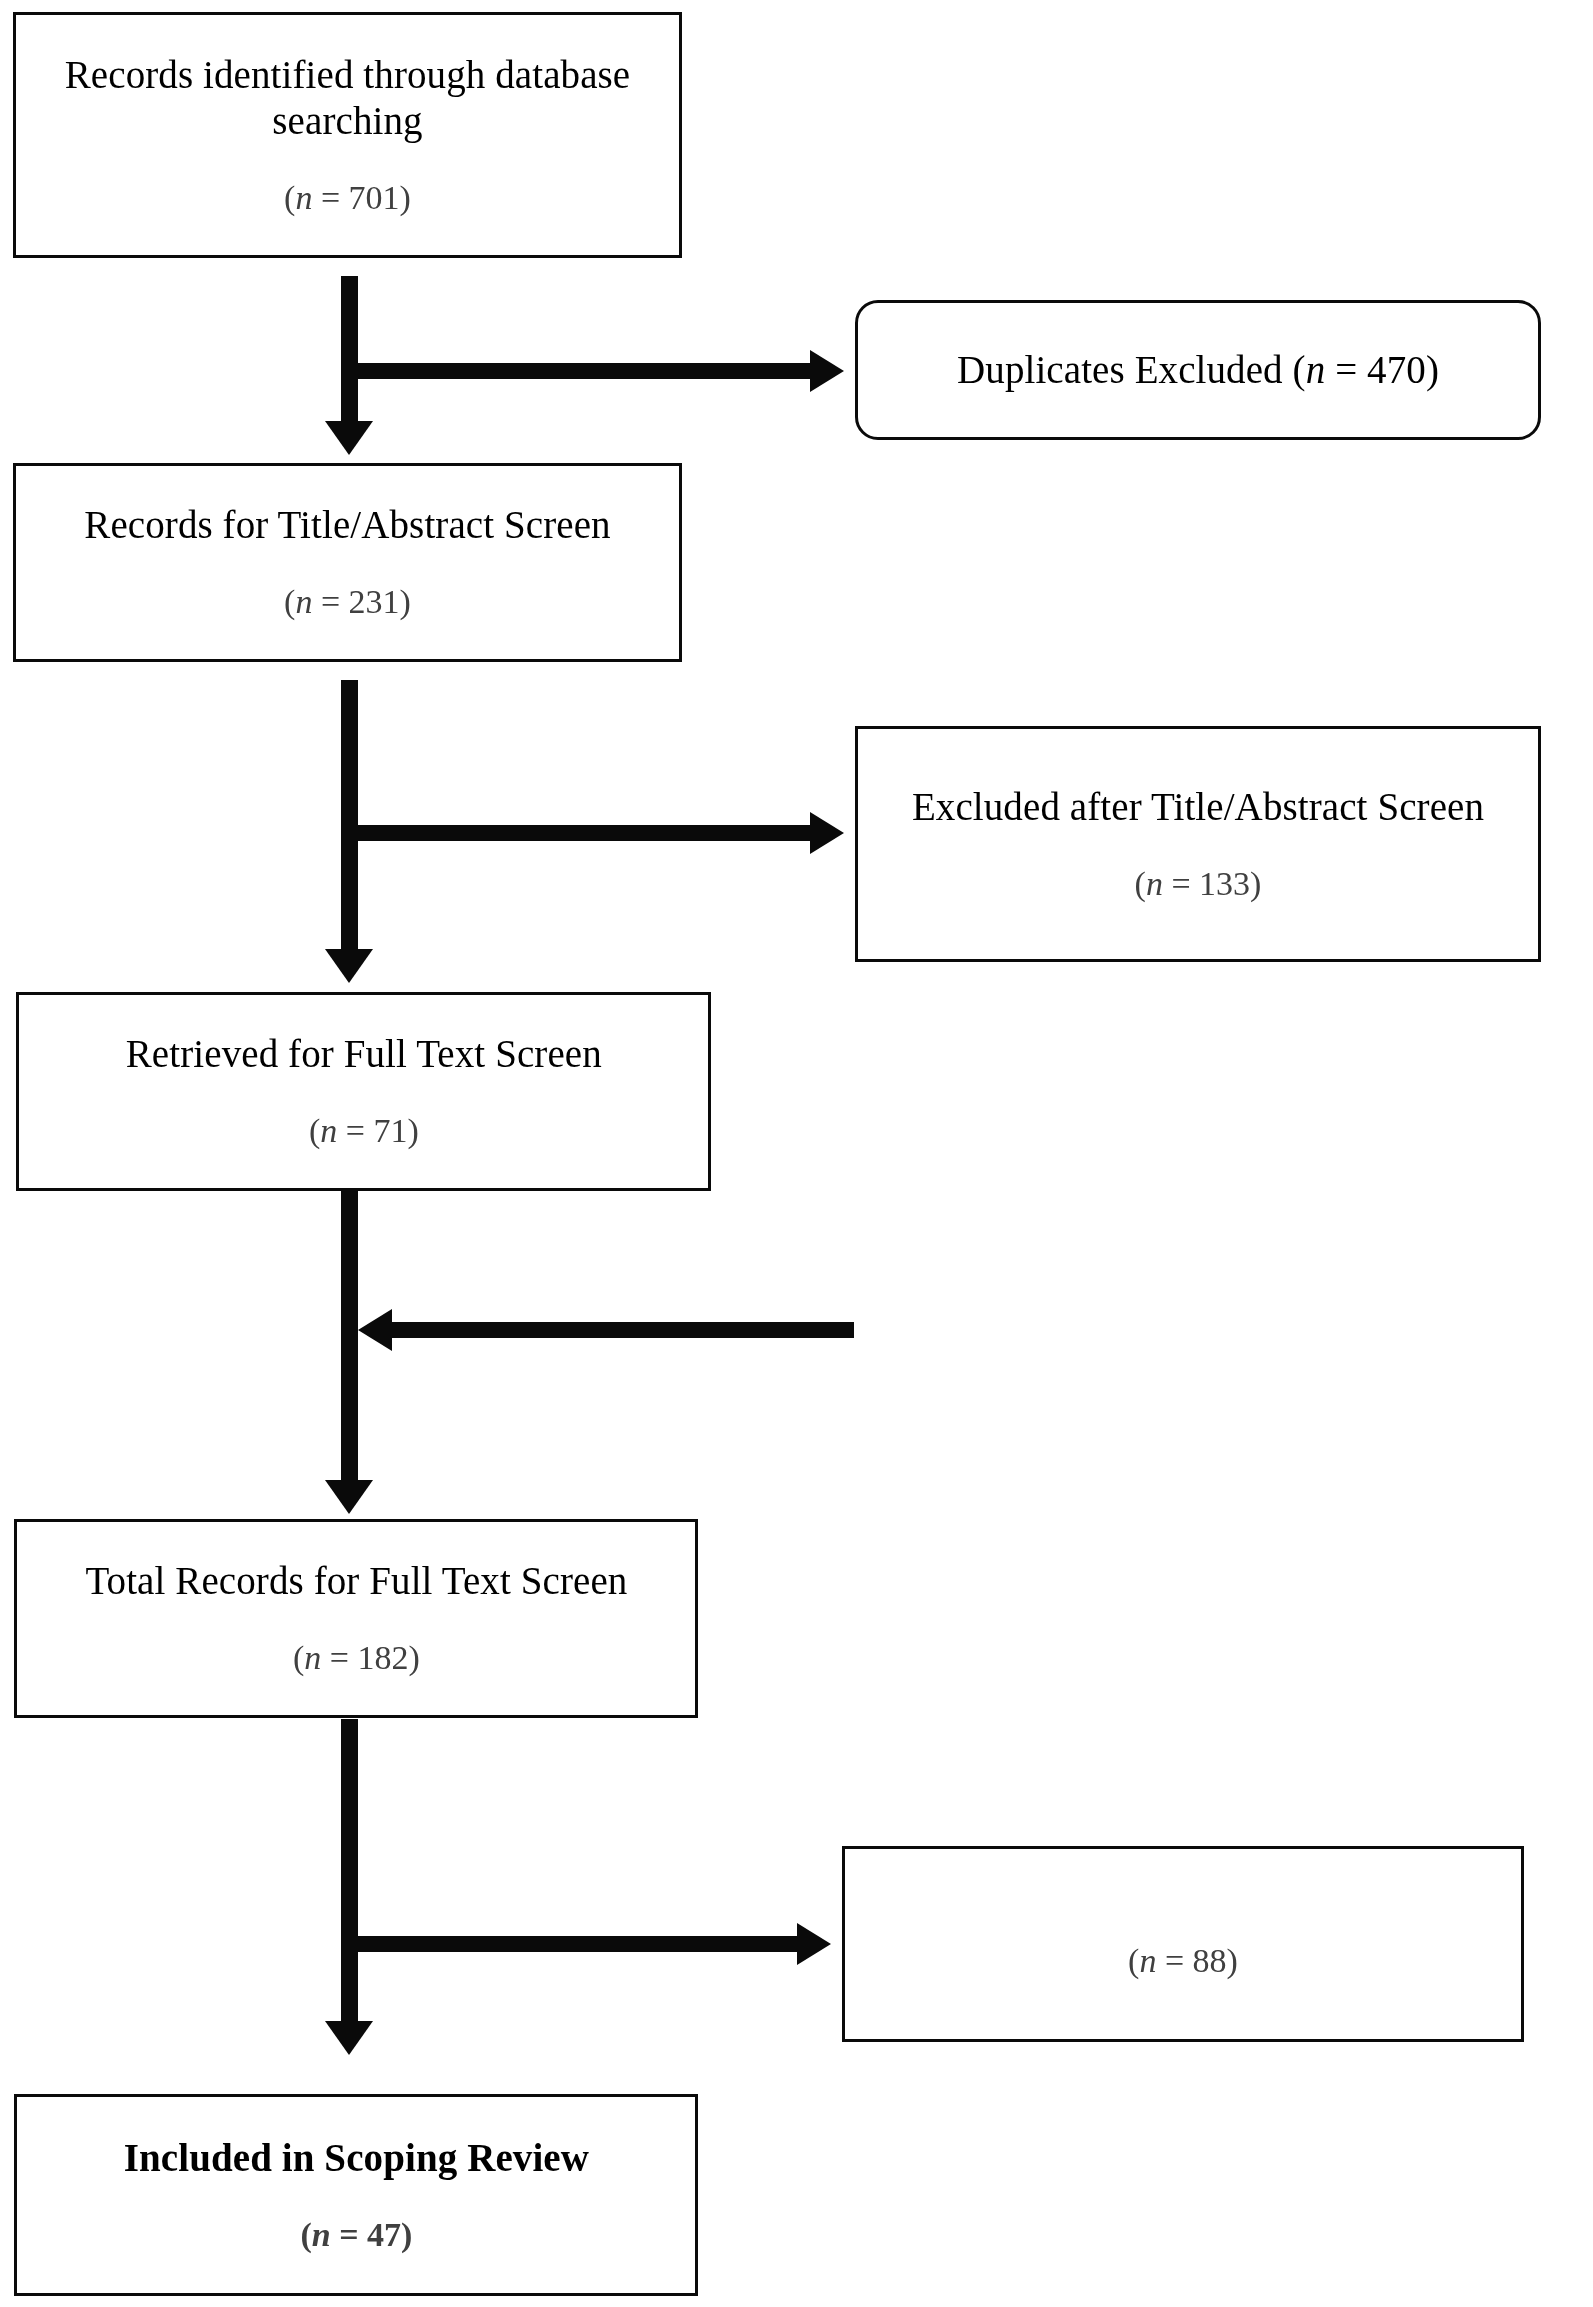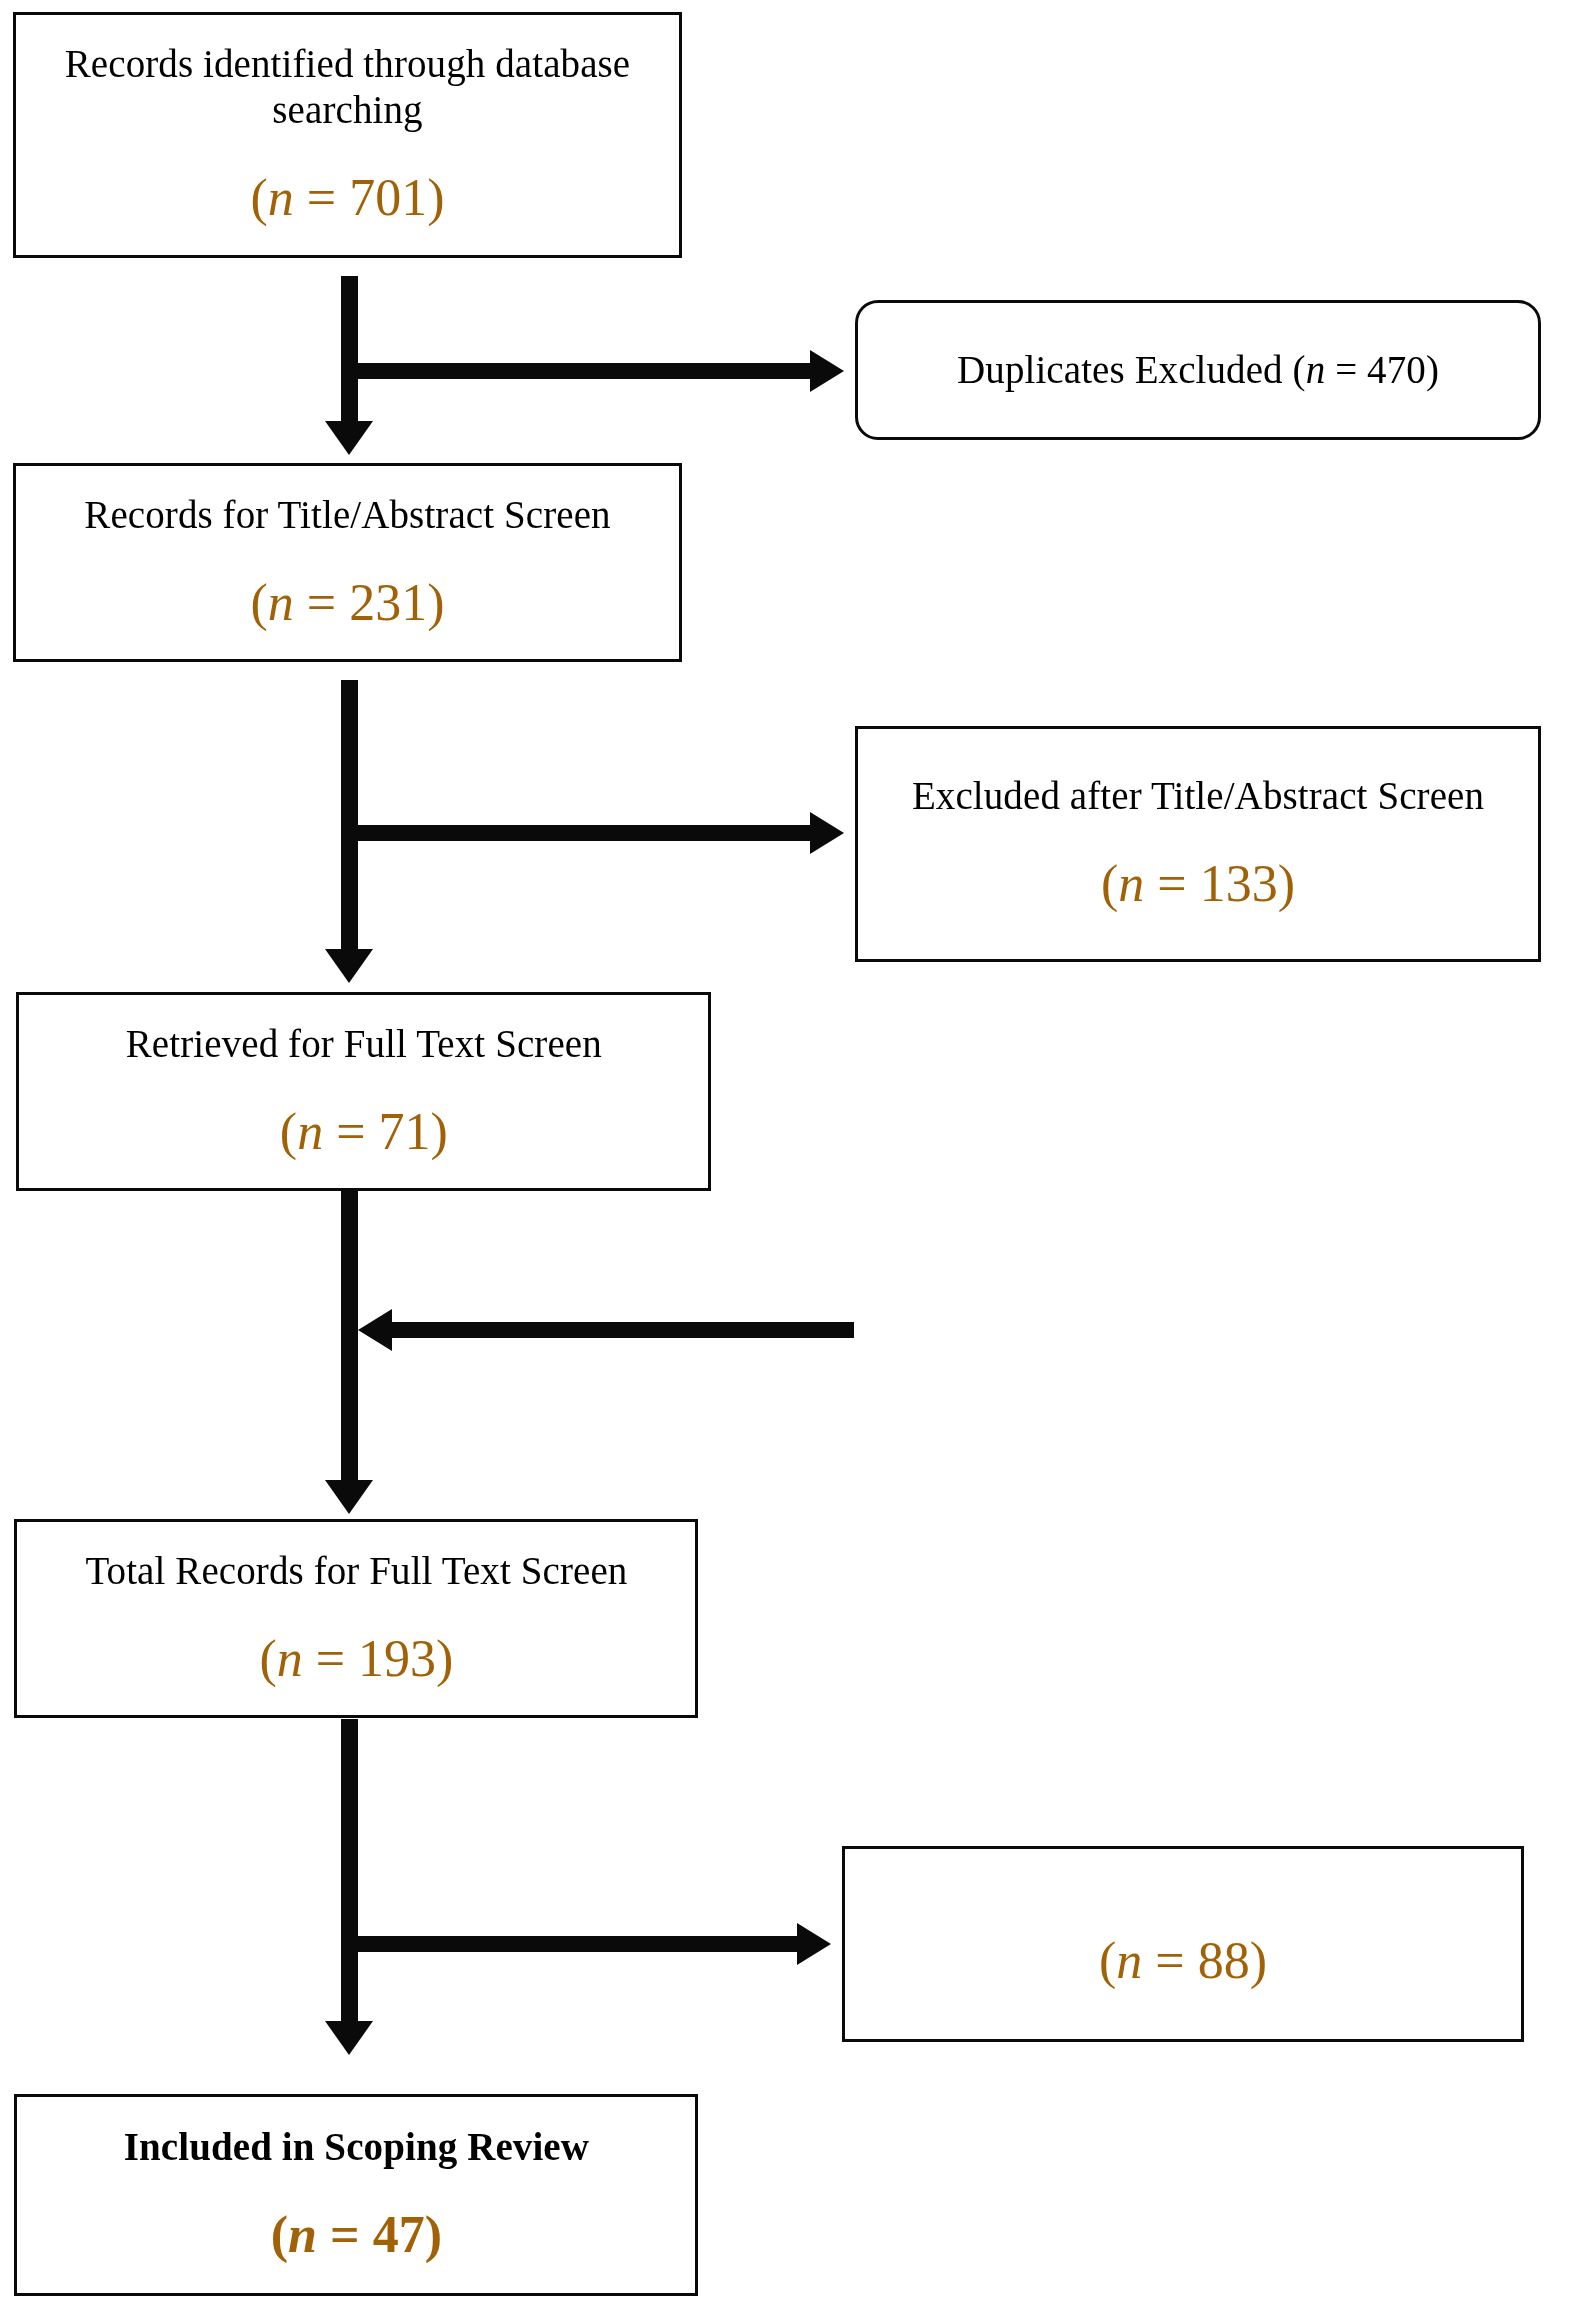--- a/index.html
+++ b/index.html
@@ -35,23 +35,23 @@
     display: block;
     width: 100%;
     font-size: 39px;
     line-height: 1.18;
     color: #000000;
     letter-spacing: 0.1px;
     white-space: nowrap;
   }
   .node .count {
     margin-top: 34px;
-    font-size: 52px;
+    font-size: 34px;
     line-height: 1.18;
-    color: #a16207;
+    color: #404040;
     white-space: nowrap;
   }
   .ital {
     font-style: italic;
   }
 
   
   .vline {
     position: absolute;
     background: #0a0a0a;
@@ -129,21 +129,21 @@
 
   <div class="vline" style="left:341px; top:1191px; width:17px; height:294px;"></div>
   <div class="arrow-down" style="left:325px; top:1480px;"></div>
 
   <div class="hline" style="left:391px; top:1322px; width:463px; height:15.7px;"></div>
   <div class="arrow-left" style="left:358px; top:1309px;"></div>
 
 
   <div class="node" style="left:14.4px; top:1519px; width:684px; height:199px;">
     <span class="line">Total Records for Full Text Screen</span>
-    <span class="count">(<span class="ital">n</span><span> = </span><span>193</span>)</span>
+    <span class="count">(<span class="ital">n</span><span> = </span><span>182</span>)</span>
   </div>
 
   <div class="vline" style="left:341px; top:1719px; width:17px; height:307px;"></div>
   <div class="arrow-down" style="left:325px; top:2021px;"></div>
 
   <div class="hline" style="left:358px; top:1936px; width:444px; height:15.7px;"></div>
   <div class="arrow-right" style="left:797px; top:1923px;"></div>
 
   <div class="node" style="left:842px; top:1846px; width:682px; height:196px;">
     <span class="count">(<span class="ital">n</span><span> = </span><span>88</span>)</span>

